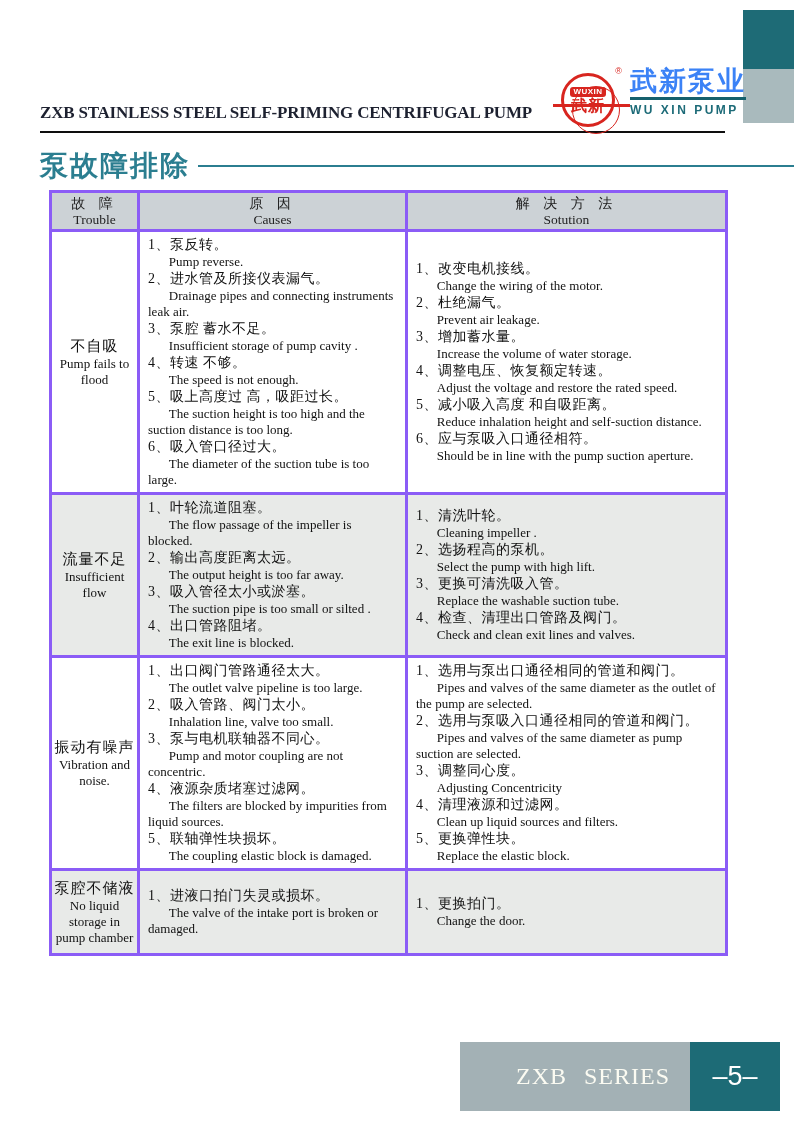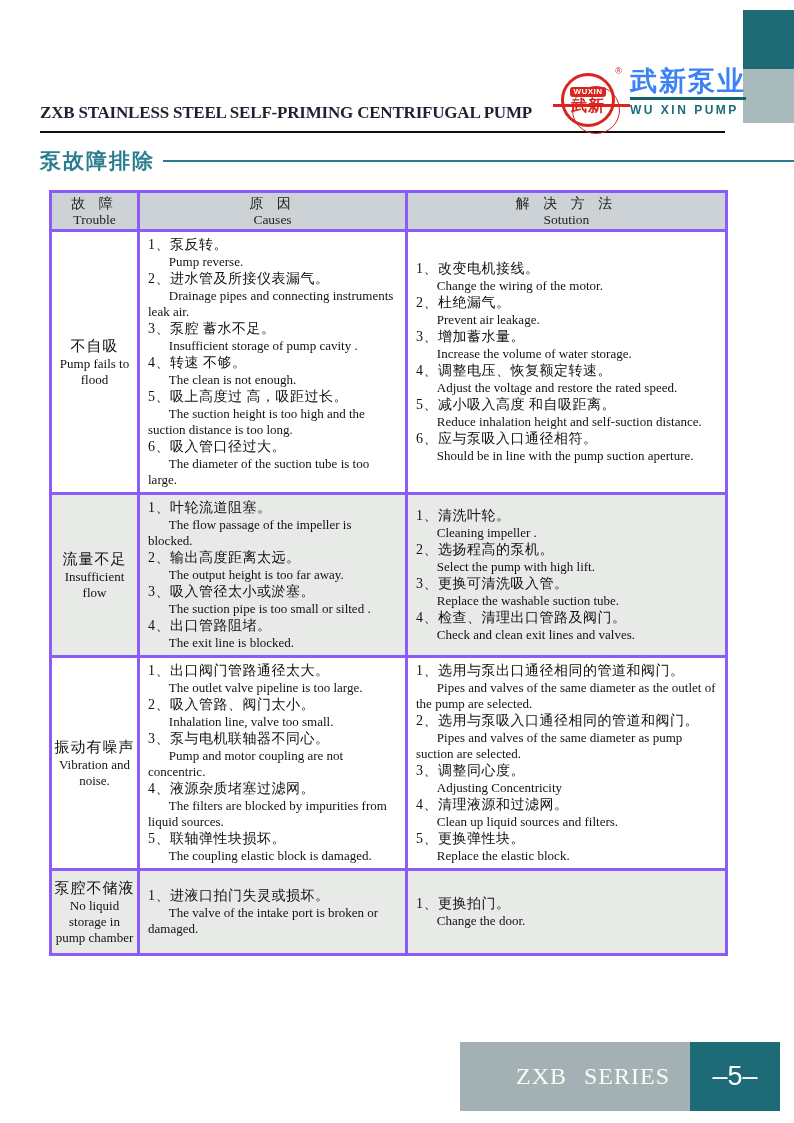--- a/index.html
+++ b/index.html
@@ -32,21 +32,21 @@
   .seal-reg{position:absolute;right:2px;top:0;color:#d8251f;font-size:9px;font-family:"Liberation Sans",sans-serif;}
   .logo-text{margin-left:6px;display:flex;flex-direction:column;}
   .logo-cn{font-family:"Liberation Sans","DejaVu Sans",sans-serif;font-weight:bold;font-size:27px;
            line-height:30px;color:#3b82f6;letter-spacing:2px;}
   .logo-cn-rule{height:3px;background:#15606d;margin-top:1px;}
   .logo-en{font-family:"Liberation Sans",sans-serif;font-weight:bold;font-size:12px;color:#1d6b78;
            letter-spacing:2.5px;margin-top:3px;}
 
   
   .section-head{position:absolute;left:40px;top:147px;width:754px;display:flex;align-items:center;}
-  .sec-cn{font-family:"Liberation Sans","DejaVu Sans",sans-serif;font-weight:bold;font-size:21px;
+  .sec-cn{font-family:"Liberation Sans","DejaVu Sans",sans-serif;font-weight:bold;font-size:28px;
           color:#2b7e90;letter-spacing:2px;white-space:nowrap;}
   .sec-en{font-family:"Liberation Sans","DejaVu Sans",sans-serif;font-weight:500;font-size:19px;
           color:#2b7e90;margin-left:10px;white-space:nowrap;}
   .sec-rule{flex:1;height:2px;background:#2b7e90;margin-left:8px;}
 
   
   .tbl{position:absolute;left:49px;top:190px;width:676px;border-collapse:collapse;
        table-layout:fixed;border:2px solid #000;}
   .tbl th,.tbl td{border:3px solid #8b5cf6;box-sizing:border-box;}
   .tbl thead th{background:#ccd2d6;font-weight:normal;padding:2px 0;height:33px;vertical-align:middle;}
@@ -135,21 +135,21 @@
             <div class="trouble-en">Pump fails to flood</div>
           </td>
           <td class="items-cell">
             <div class="item-zh">1、泵反转。</div>
             <div class="item-en">Pump reverse.</div>
             <div class="item-zh">2、进水管及所接仪表漏气。</div>
             <div class="item-en">Drainage pipes and connecting instruments leak air.</div>
             <div class="item-zh">3、泵腔 蓄水不足。</div>
             <div class="item-en">Insufficient storage of pump cavity .</div>
             <div class="item-zh">4、转速 不够。</div>
-            <div class="item-en">The clean is not enough.</div>
+            <div class="item-en">The speed is not enough.</div>
             <div class="item-zh">5、吸上高度过 高，吸距过长。</div>
             <div class="item-en">The suction height is too high and   the suction distance is too long.</div>
             <div class="item-zh">6、吸入管口径过大。</div>
             <div class="item-en">The diameter of the suction tube is too large.</div>
           </td>
           <td class="items-cell">
             <div class="item-zh">1、改变电机接线。</div>
             <div class="item-en">Change the wiring of the motor.</div>
             <div class="item-zh">2、杜绝漏气。</div>
             <div class="item-en">Prevent air leakage.</div>

